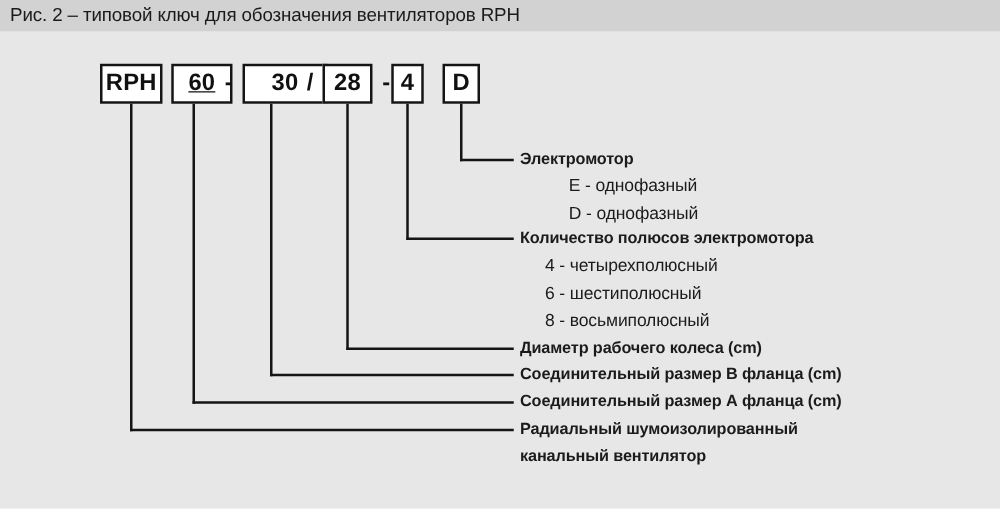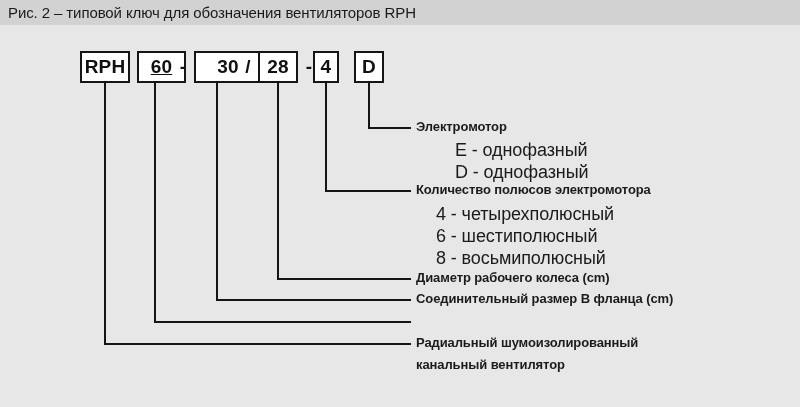--- a/index.html
+++ b/index.html
@@ -77,21 +77,21 @@
   .lbl-main {
     position: absolute;
     font-size: 13px;
     font-weight: bold;
     color: #1b1b1b;
     white-space: nowrap;
     letter-spacing: -0.1px;
   }
   .lbl-sub {
     position: absolute;
-    font-size: 18px;
+    font-size: 14px;
     font-weight: normal;
     color: #1b1b1b;
     white-space: nowrap;
     letter-spacing: -0.1px;
   }
 </style>
 </head>
 <body>
 
 <div id="figure">
@@ -133,17 +133,18 @@
 
   <div class="lbl-main" style="left:416px; top:182px;">Количество полюсов электромотора</div>
   <div class="lbl-sub" style="left:436px; top:204px;">4 - четырехполюсный</div>
   <div class="lbl-sub" style="left:436px; top:226px;">6 - шестиполюсный</div>
   <div class="lbl-sub" style="left:436px; top:248px;">8 - восьмиполюсный</div>
 
   <div class="lbl-main" style="left:416px; top:270px;">Диаметр рабочего колеса (cm)</div>
 
   <div class="lbl-main" style="left:416px; top:291px;">Соединительный размер В фланца (cm)</div>
 
+  <div class="lbl-main" style="left:416px; top:313px;">Соединительный размер А фланца (cm)</div>
 
   <div class="lbl-main" style="left:416px; top:335px;">Радиальный шумоизолированный</div>
   <div class="lbl-main" style="left:416px; top:357px;">канальный вентилятор</div>
 
 </div>
 
 </body></html>

